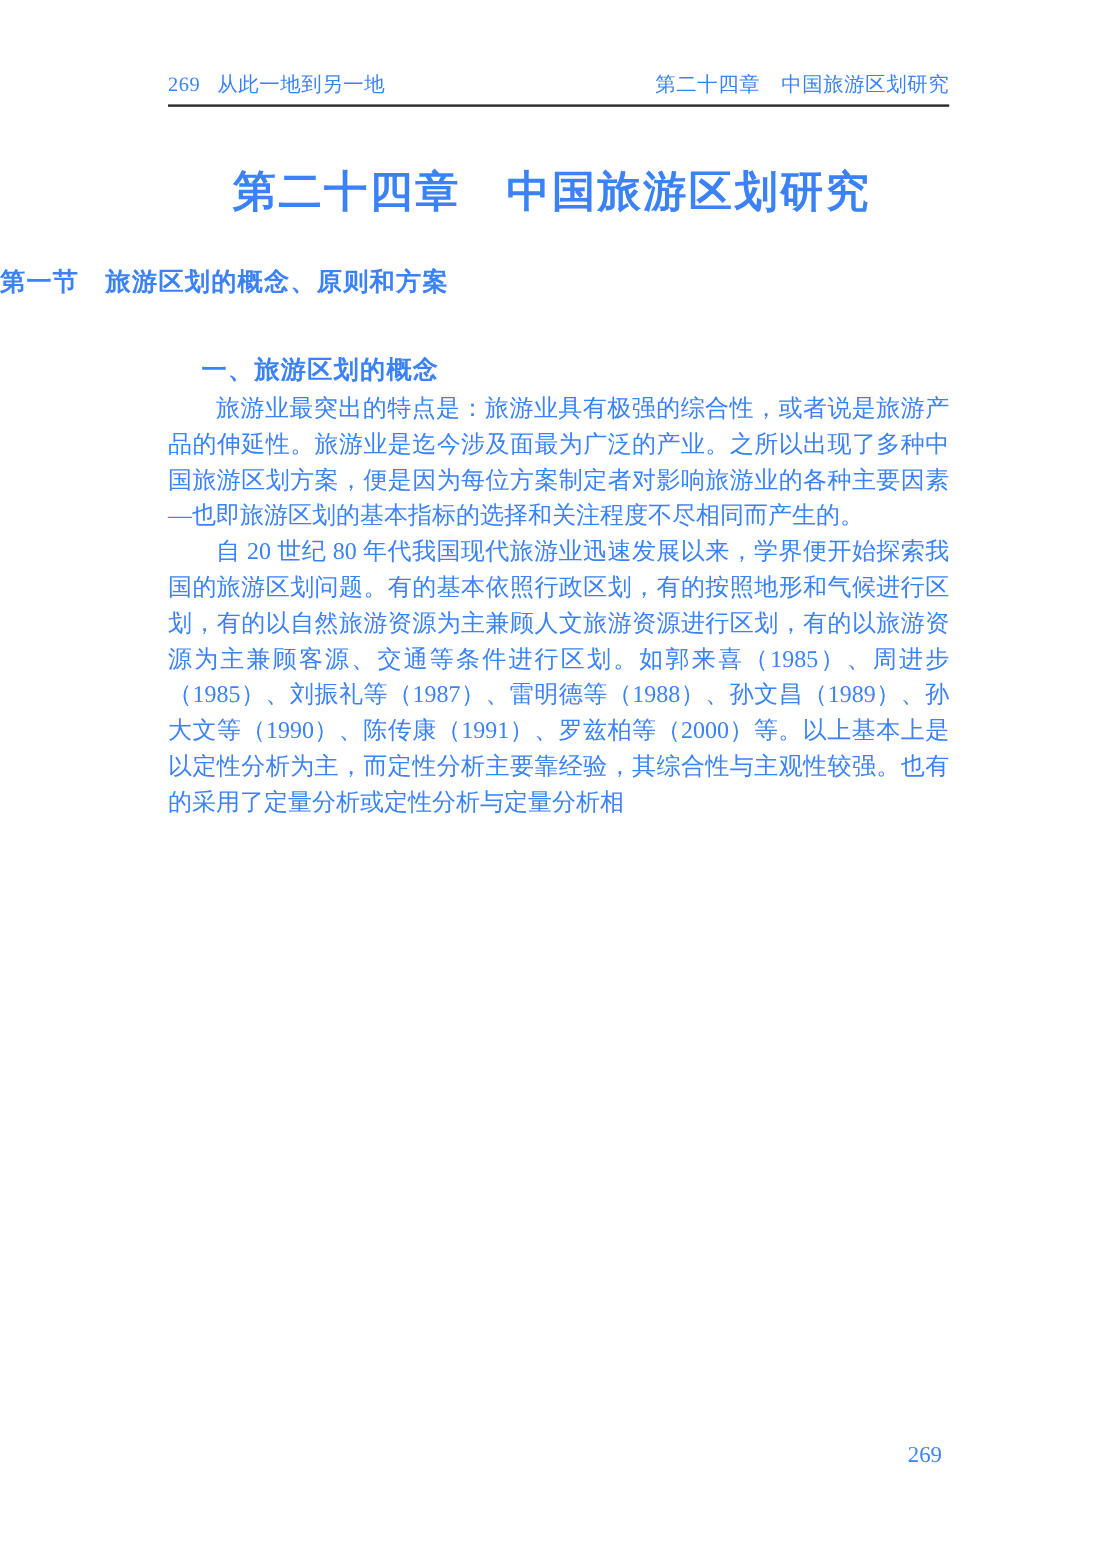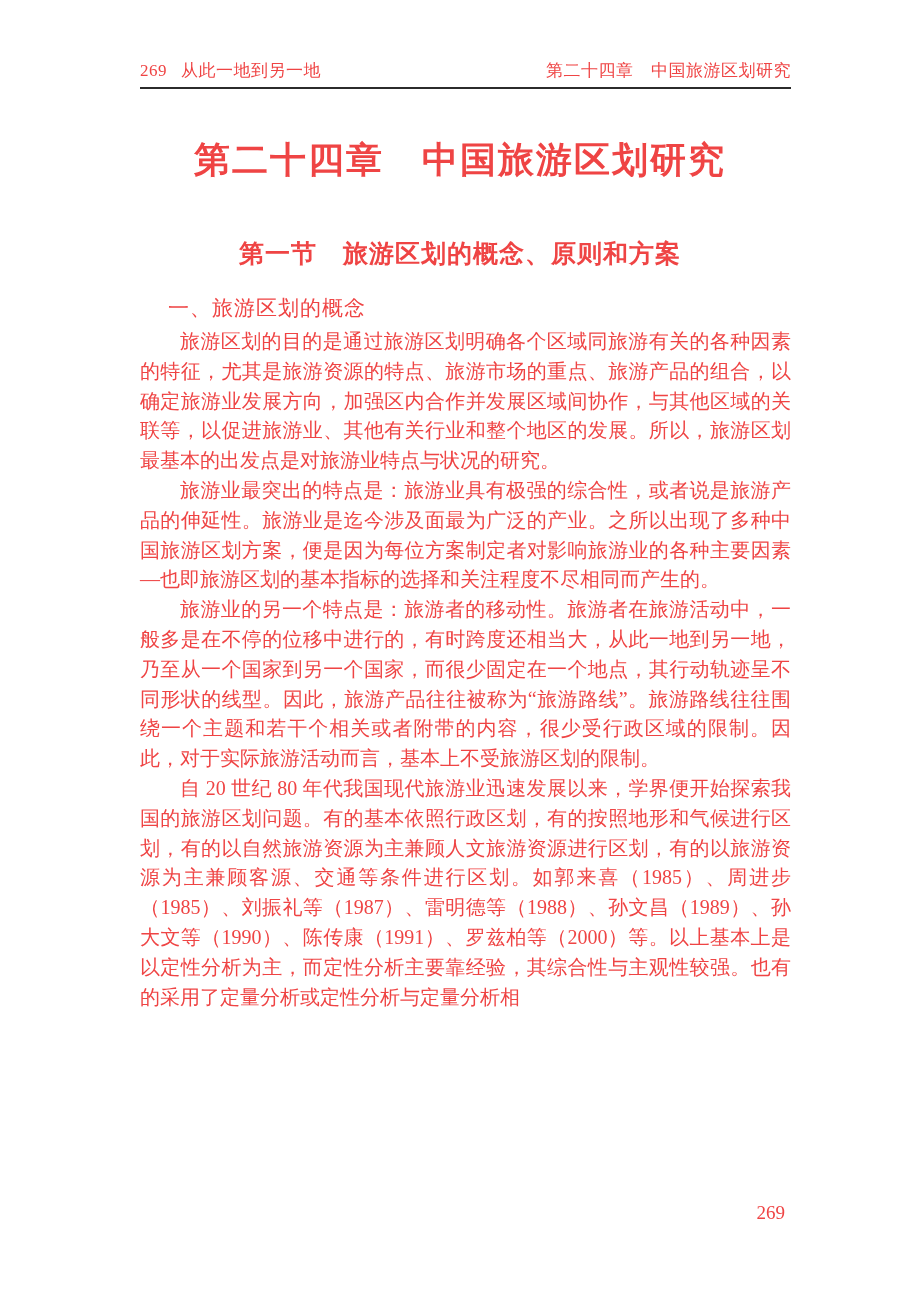--- a/index.html
+++ b/index.html
@@ -6,21 +6,21 @@
     margin: 0;
     padding: 0;
     background: #e8e8e8;
   }
   .page {
     position: relative;
     width: 920px;
     height: 1302px;
     margin: 0 auto;
     background: #ffffff;
-    color: #ef4444;
+    color: #3b82f6;
     font-family: "Liberation Serif", "DejaVu Serif", serif;
     overflow: hidden;
   }
   
   .running-header {
     position: absolute;
     top: 60px;
     left: 140px;
     width: 651px;
     display: flex;
@@ -40,36 +40,36 @@
     left: 0;
     width: 100%;
     text-align: center;
     font-size: 36px;
     font-weight: bold;
     letter-spacing: 2px;
     white-space: nowrap;
   }
   .section-title {
     position: absolute;
-    top: 237px;
+    top: 221px;
     left: 0;
     width: 100%;
-    text-align: center;
-    font-size: 25px;
+    text-align: left;
+    font-size: 21px;
     font-weight: bold;
     letter-spacing: 1px;
     white-space: nowrap;
   }
   .subsection-heading {
     position: absolute;
     top: 294px;
     left: 168px;
     font-family: "Liberation Sans", "DejaVu Sans", sans-serif;
     font-size: 21px;
-    font-weight: normal;
+    font-weight: bold;
     letter-spacing: 1px;
   }
   .article {
     position: absolute;
     top: 327px;
     left: 140px;
     width: 651px;
     font-size: 20px;
     line-height: 29.8px;
     text-align: justify;
@@ -100,21 +100,19 @@
     <span class="hdr-right">第二十四章　中国旅游区划研究</span>
   </div>
 
   <div class="chapter-title">第二十四章　中国旅游区划研究</div>
 
   <div class="section-title">第一节　旅游区划的概念、原则和方案</div>
 
   <div class="subsection-heading">一、旅游区划的概念</div>
 
   <div class="article">
-      <p class="para">旅游区划的目的是通过旅游区划明确各个区域同旅游有关的各种因素的特征，尤其是旅游资源的特点、旅游市场的重点、旅游产品的组合，以确定旅游业发展方向，加强区内合作并发展区域间协作，与其他区域的关联等，以促进旅游业、其他有关行业和整个地区的发展。所以，旅游区划最基本的出发点是对旅游业特点与状况的研究。</p>
       <p class="para">旅游业最突出的特点是：旅游业具有极强的综合性，或者说是旅游产品的伸延性。旅游业是迄今涉及面最为广泛的产业。之所以出现了多种中国旅游区划方案，便是因为每位方案制定者对影响旅游业的各种主要因素—也即旅游区划的基本指标的选择和关注程度不尽相同而产生的。</p>
-      <p class="para">旅游业的另一个特点是：旅游者的移动性。旅游者在旅游活动中，一般多是在不停的位移中进行的，有时跨度还相当大，从此一地到另一地，乃至从一个国家到另一个国家，而很少固定在一个地点，其行动轨迹呈不同形状的线型。因此，旅游产品往往被称为“旅游路线”。旅游路线往往围绕一个主题和若干个相关或者附带的内容，很少受行政区域的限制。因此，对于实际旅游活动而言，基本上不受旅游区划的限制。</p>
       <p class="para">自 20 世纪 80 年代我国现代旅游业迅速发展以来，学界便开始探索我国的旅游区划问题。有的基本依照行政区划，有的按照地形和气候进行区划，有的以自然旅游资源为主兼顾人文旅游资源进行区划，有的以旅游资源为主兼顾客源、交通等条件进行区划。如郭来喜（1985）、周进步（1985）、刘振礼等（1987）、雷明德等（1988）、孙文昌（1989）、孙大文等（1990）、陈传康（1991）、罗兹柏等（2000）等。以上基本上是以定性分析为主，而定性分析主要靠经验，其综合性与主观性较强。也有的采用了定量分析或定性分析与定量分析相</p>
     </div>
 
   <div class="folio">269</div>
 
 </div>
 
 </body></html>

